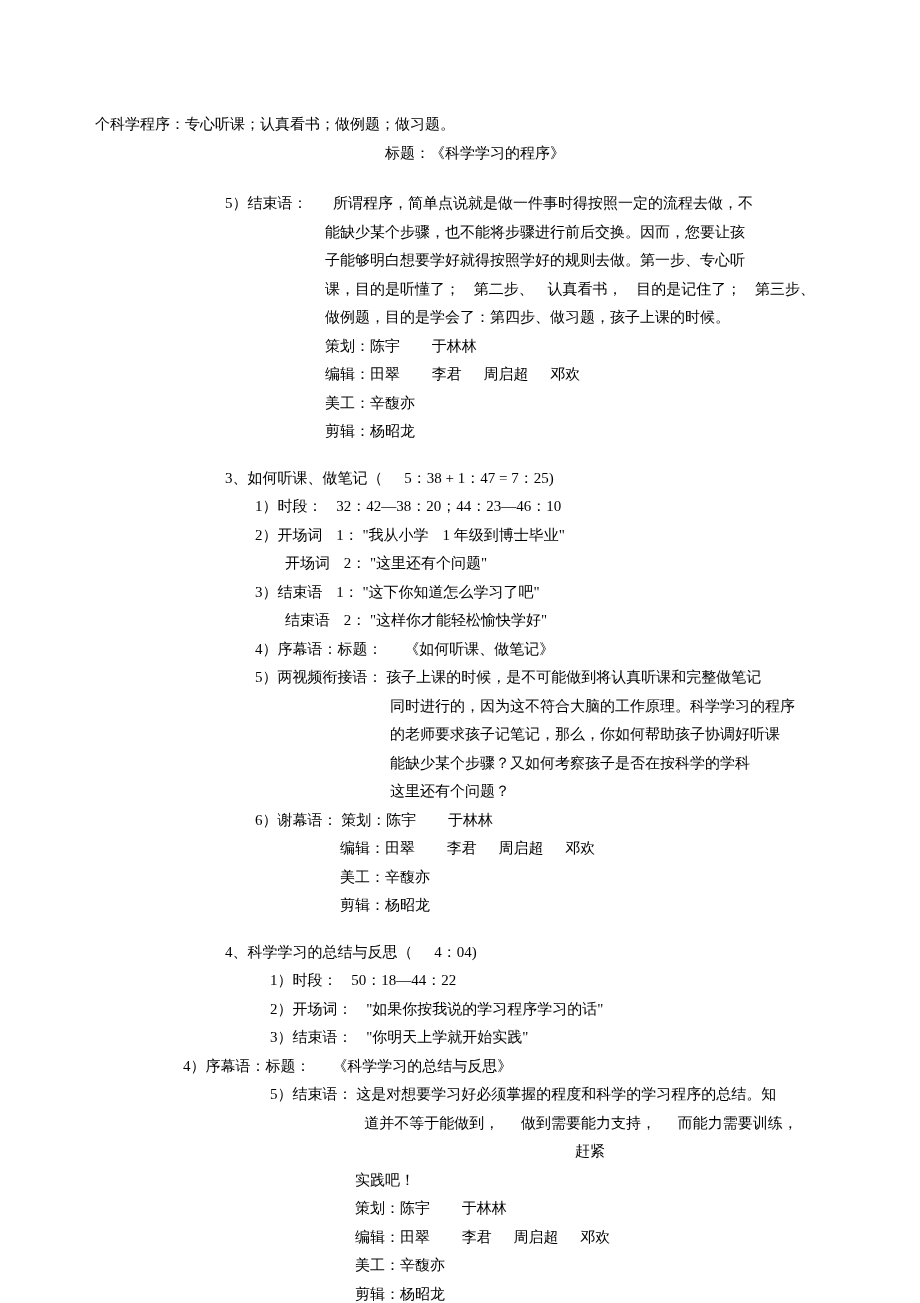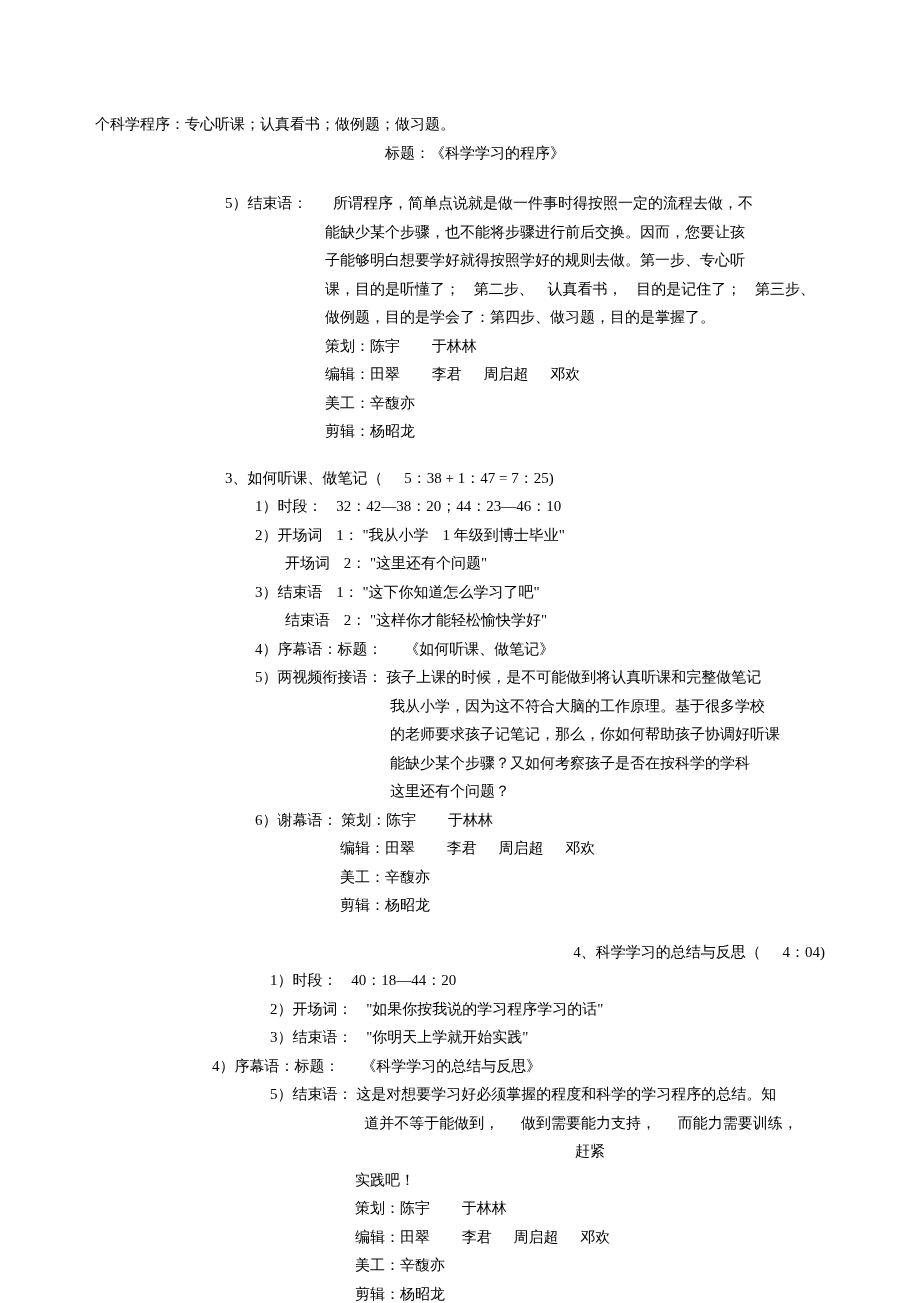--- a/index.html
+++ b/index.html
@@ -34,21 +34,21 @@
 </div>
 <div style="margin-left:230px;">能缺少某个步骤，也不能将步骤进行前后交换。因而，您要让孩</div>
 <div style="margin-left:230px;">子能够明白想要学好就得按照学好的规则去做。第一步、专心听</div>
 <div style="margin-left:230px;">
   <span>课，目的是听懂了；</span><span class="sp3"></span>
   <span>第二步、</span><span class="sp3"></span>
   <span>认真看书，</span><span class="sp3"></span>
   <span>目的是记住了；</span><span class="sp3"></span>
   <span>第三步、</span>
 </div>
-<div style="margin-left:230px;">做例题，目的是学会了：第四步、做习题，目的是掌握了。</div>
+<div style="margin-left:230px;">做例题，目的是学会了：第四步、做习题，孩子上课的时候。</div>
 
 <div style="margin-left:230px;">
   <span>策划：陈宇</span><span class="sp"></span>
   <span>于林林</span>
 </div>
 <div style="margin-left:230px;">
   <span>编辑：田翠</span><span class="sp"></span>
   <span>李君</span><span class="sp2"></span>
   <span>周启超</span><span class="sp2"></span>
   <span>邓欢</span>
@@ -87,57 +87,57 @@
   <span>"这样你才能轻松愉快学好"</span>
 </div>
 <div style="margin-left:160px;">
   <span>4）序幕语：标题：</span><span class="sp2"></span>
   <span>《如何听课、做笔记》</span>
 </div>
 <div style="margin-left:160px;">
   <span>5）两视频衔接语：</span>
   <span>孩子上课的时候，是不可能做到将认真听课和完整做笔记</span>
 </div>
-<div style="margin-left:295px;">我从小学，因为这不符合大脑的工作原理。基于很多学校</div>
+<div style="margin-left:295px;">同时进行的，因为这不符合大脑的工作原理。科学学习的程序</div>
 <div style="margin-left:295px;">的老师要求孩子记笔记，那么，你如何帮助孩子协调好听课</div>
 <div style="margin-left:295px;">能缺少某个步骤？又如何考察孩子是否在按科学的学科</div>
 <div style="margin-left:295px;">这里还有个问题？</div>
 
 <div style="margin-left:160px;">
   <span>6）谢幕语：</span>
   <span>策划：陈宇</span><span class="sp"></span>
   <span>于林林</span>
 </div>
 <div style="margin-left:245px;">
   <span>编辑：田翠</span><span class="sp"></span>
   <span>李君</span><span class="sp2"></span>
   <span>周启超</span><span class="sp2"></span>
   <span>邓欢</span>
 </div>
 <div style="margin-left:245px;">美工：辛馥亦</div>
 <div style="margin-left:245px;">剪辑：杨昭龙</div>
 
 <div class="gap"></div>
-<div style="margin-left:130px;text-align:right;">
+<div style="margin-left:130px;">
   <span>4、科学学习的总结与反思（</span><span class="sp2"></span>
   <span>4：04)</span>
 </div>
 <div style="margin-left:175px;">
   <span>1）时段：</span><span class="sp3"></span>
-  <span>40：18—44：20</span>
+  <span>50：18—44：22</span>
 </div>
 <div style="margin-left:175px;">
   <span>2）开场词：</span><span class="sp3"></span>
   <span>"如果你按我说的学习程序学习的话"</span>
 </div>
 <div style="margin-left:175px;">
   <span>3）结束语：</span><span class="sp3"></span>
   <span>"你明天上学就开始实践"</span>
 </div>
-<div style="margin-left:117px;font-family:Liberation Serif, serif;">
+<div style="margin-left:88px;font-family:Liberation Serif, serif;">
   <span>4）序幕语：标题：</span><span class="sp2"></span>
   <span>《科学学习的总结与反思》</span>
 </div>
 <div style="margin-left:175px;">
   <span>5）结束语：</span>
   <span>这是对想要学习好必须掌握的程度和科学的学习程序的总结。知</span>
 </div>
 <div style="margin-left:260px;text-align:center;">
   <span>道并不等于能做到，</span><span class="sp2"></span>
   <span>做到需要能力支持，</span><span class="sp2"></span>

